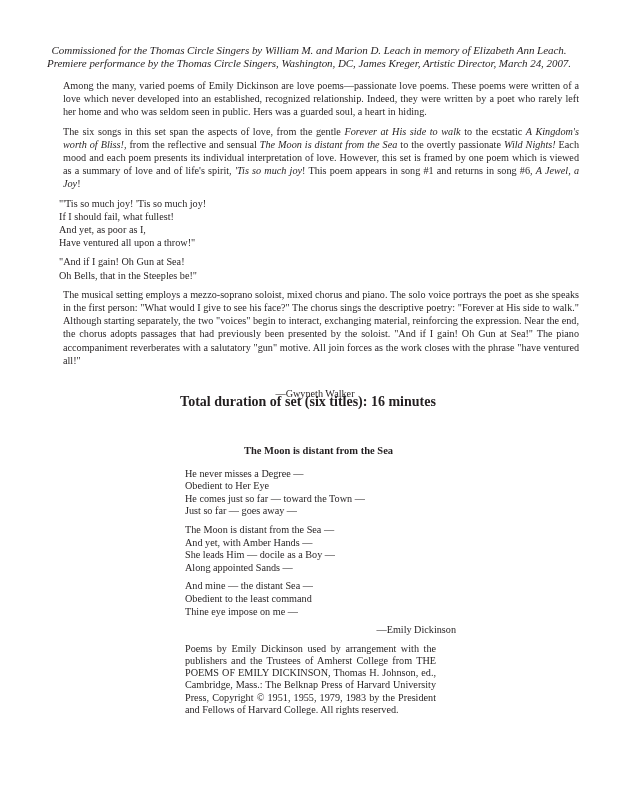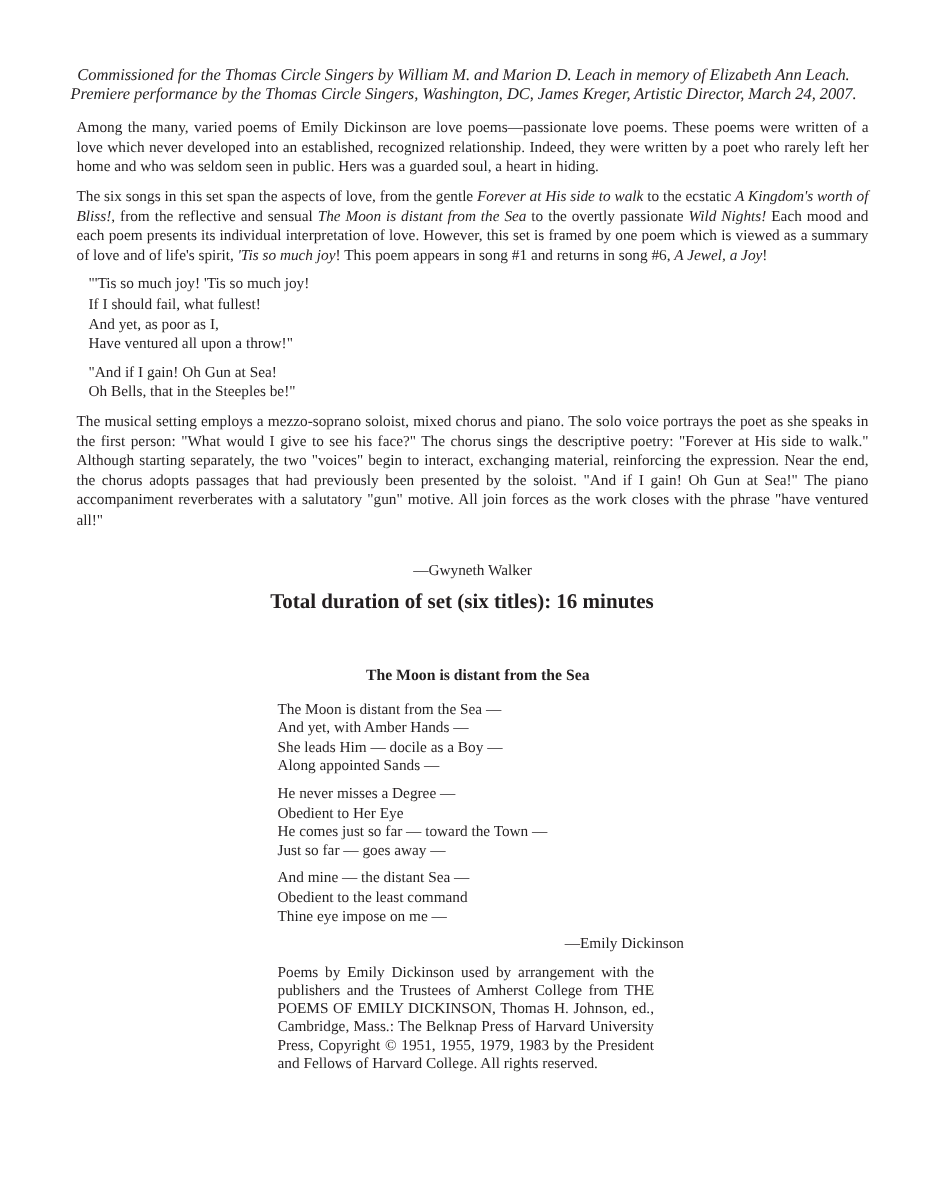--- a/index.html
+++ b/index.html
@@ -34,21 +34,21 @@
     }
     .body-text {
       position: absolute;
       left: 51px;
       width: 528px;
       font-size: 10.2px;
       line-height: 13.2px;
       text-align: justify;
     }
     .body-text p {
-      margin: 0 0 6px 0;
+      margin: 0 0 6px 12px;
     }
     .body-text .quote {
       margin: 0 0 6px 8px;
       text-align: left;
     }
     .body-text .quote div { white-space: nowrap; }
     .signature {
       text-align: center;
       margin-top: 20px;
     }
@@ -127,31 +127,31 @@
 
     <div class="signature">—Gwyneth Walker</div>
   </div>
 
   <div class="duration">Total duration of set (six titles): 16 minutes</div>
 
   <div class="poem-block">
     <div class="poem-title">The Moon is distant from the Sea</div>
 
     <div class="stanza">
+      <div>He never misses a Degree —</div>
+      <div>Obedient to Her Eye</div>
+      <div>He comes just so far — toward the Town —</div>
+      <div>Just so far — goes away —</div>
+    </div>
+
+    <div class="stanza">
       <div>The Moon is distant from the Sea —</div>
       <div>And yet, with Amber Hands —</div>
       <div>She leads Him — docile as a Boy —</div>
       <div>Along appointed Sands —</div>
-    </div>
-
-    <div class="stanza">
-      <div>He never misses a Degree —</div>
-      <div>Obedient to Her Eye</div>
-      <div>He comes just so far — toward the Town —</div>
-      <div>Just so far — goes away —</div>
     </div>
 
     <div class="stanza">
       <div>And mine — the distant Sea —</div>
       <div>Obedient to the least command</div>
       <div>Thine eye impose on me —</div>
     </div>
 
     <div class="poet">—Emily Dickinson</div>
 

